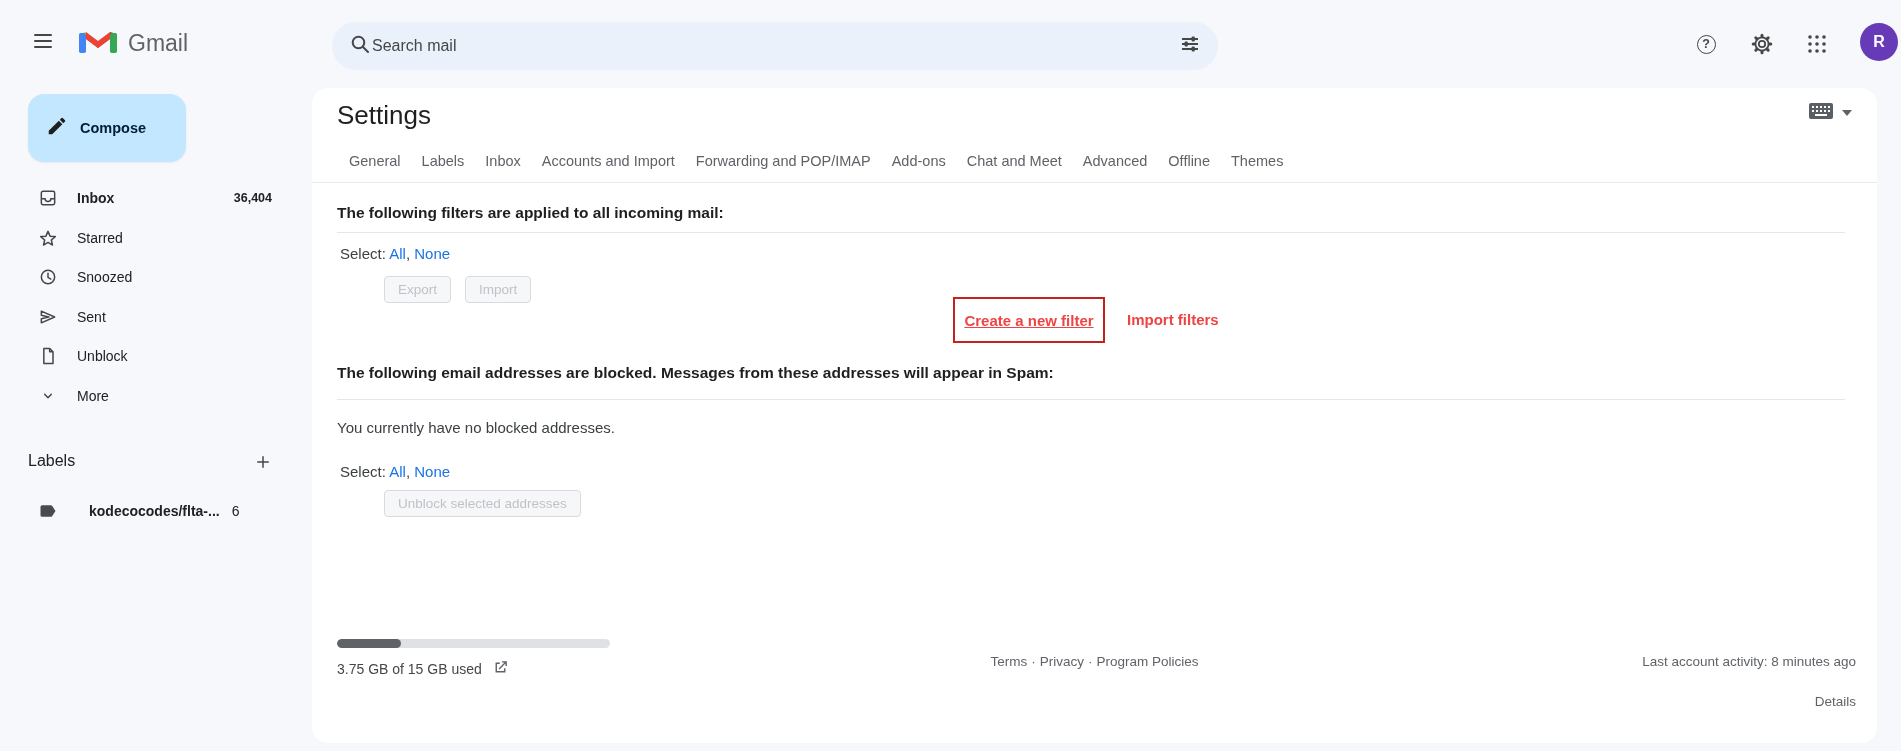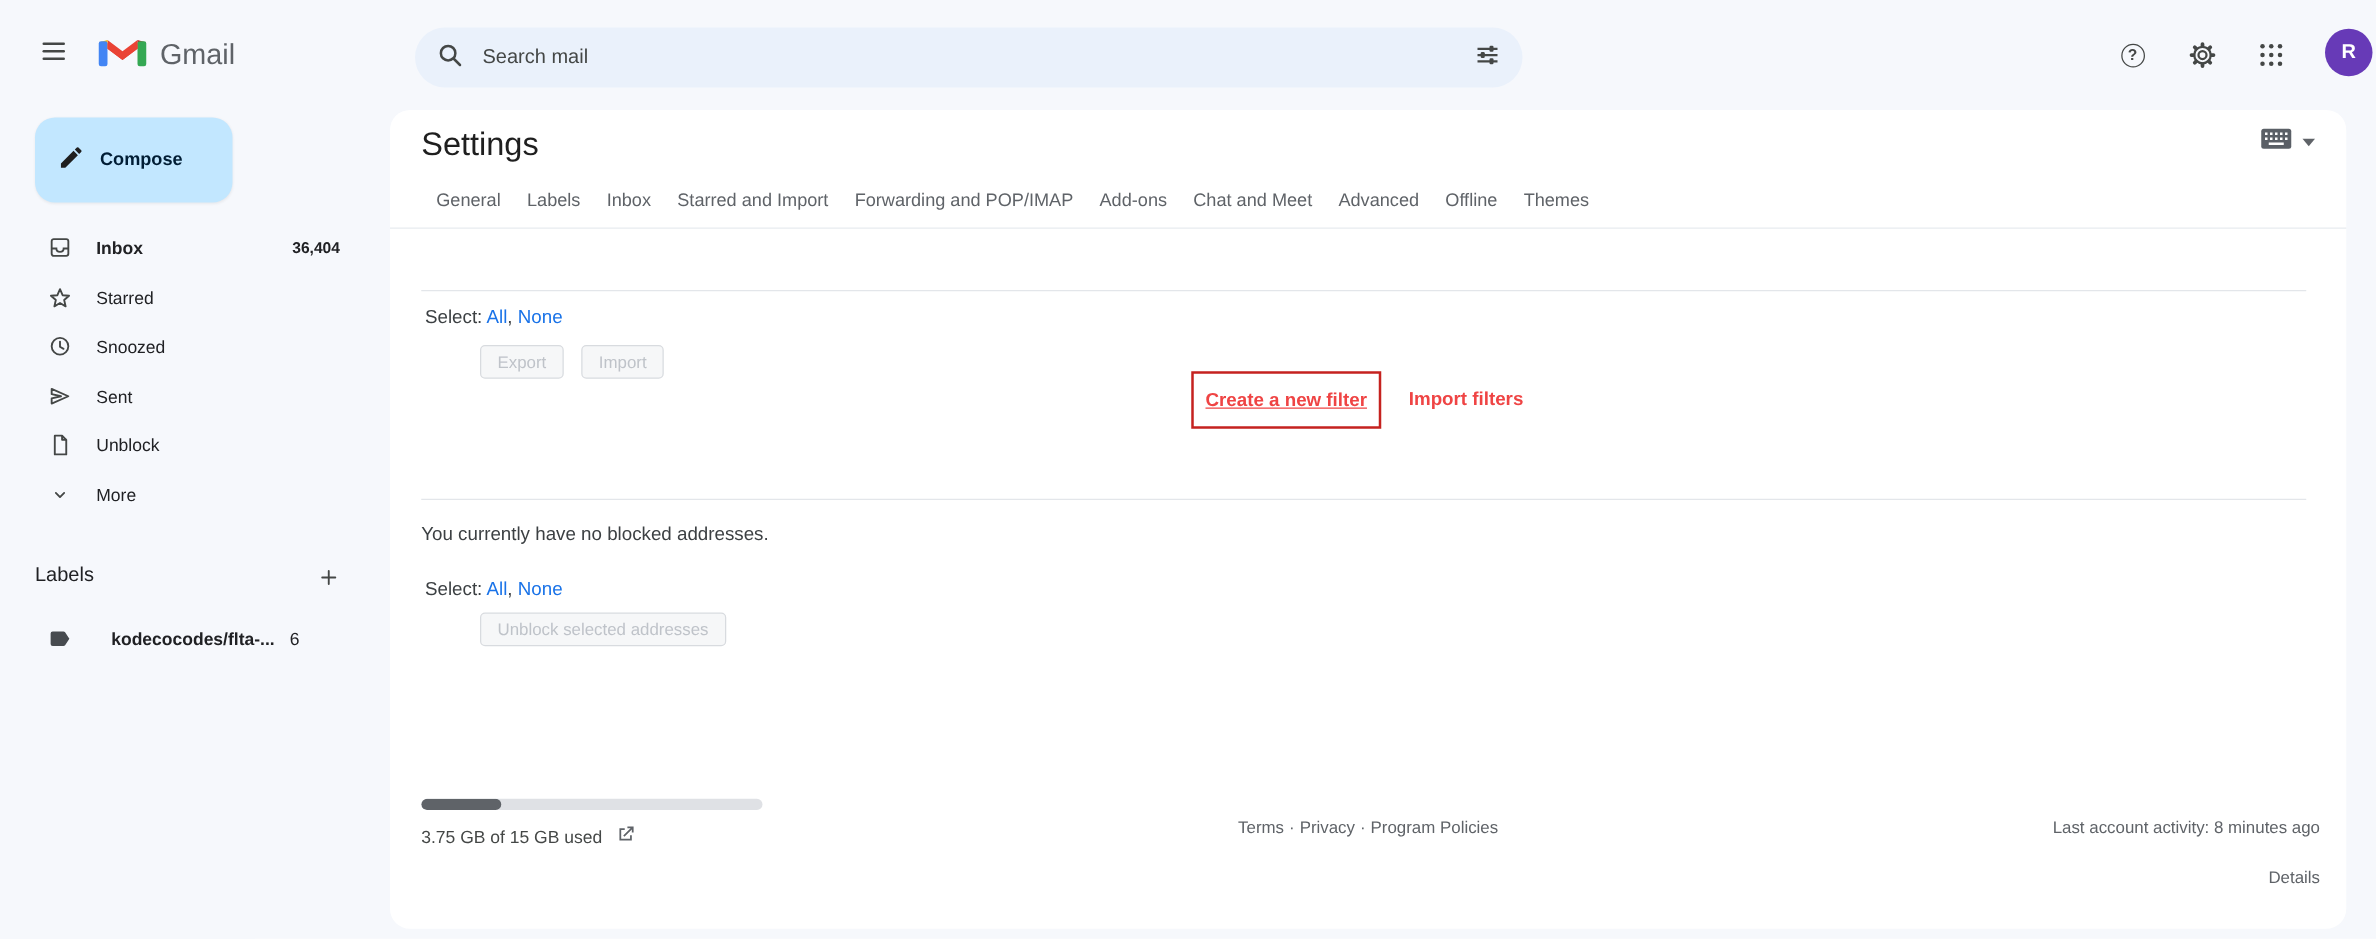--- a/index.html
+++ b/index.html
@@ -7,21 +7,21 @@
   body { font-family:"Liberation Sans", sans-serif; background:#f6f8fc; position:relative; overflow:hidden; color:#202124; }
   .abs { position:absolute; }
 
   
   .topbar { position:absolute; top:0; left:0; width:1901px; height:88px; }
   .hamburger { position:absolute; left:30px; top:28px; width:26px; height:26px; display:flex; flex-direction:column; justify-content:center; gap:4px; cursor:pointer; }
   .hamburger span { display:block; height:2px; width:18px; margin:0 auto; background:#444746; border-radius:1px; }
   .gmail-logo { position:absolute; left:78px; top:26px; display:flex; align-items:center; gap:10px; }
   .gmail-word { font-size:23px; color:#5f6368; letter-spacing:0; }
   .searchbar { position:absolute; left:332px; top:22px; width:886px; height:48px; background:#eaf1fb; border-radius:24px; display:flex; align-items:center; padding:0 16px; }
-  .searchbar input { flex:1; border:none; outline:none; background:transparent; font-size:16px; color:#444746; font-family:"Liberation Sans", sans-serif; margin-left:14px; }
+  .searchbar input { flex:1; border:none; outline:none; background:transparent; font-size:16px; color:#444746; font-family:"Liberation Sans", sans-serif; }
   .searchbar input::placeholder { color:#444746; opacity:1; }
   .tb-icon { position:absolute; top:26px; width:36px; height:36px; display:flex; align-items:center; justify-content:center; border-radius:50%; cursor:pointer; }
   .help-circle { width:19px; height:19px; border:1.8px solid #444746; border-radius:50%; display:flex; align-items:center; justify-content:center; font-size:12.5px; font-weight:bold; color:#444746; }
   .avatar { position:absolute; left:1860px; top:23px; width:38px; height:38px; border-radius:50%; background:#673ab7; color:#fff; font-size:16px; font-weight:bold; display:flex; align-items:center; justify-content:center; cursor:pointer; }
 
   
   .compose { position:absolute; left:28px; top:94px; width:158px; height:68px; background:#c2e7ff; border-radius:16px; display:flex; align-items:center; gap:12px; padding-left:18px; cursor:pointer; box-shadow:0 1px 2px rgba(60,64,67,.08); }
   .compose-label { font-size:14.5px; font-weight:bold; color:#001d35; }
   .nav-item { position:absolute; left:12px; width:276px; height:39px; display:flex; align-items:center; padding:0 16px 0 26px; border-radius:20px; cursor:pointer; font-size:14px; color:#202124; }
   .nav-item .nicon { width:20px; height:20px; margin-right:19px; flex:none; }
@@ -245,47 +245,49 @@
       </svg>
     </span>
     <span class="caret-down"></span>
   </div>
 
   <div class="tabline"></div>
   <div class="tabs">
     <div class="tab">General</div>
     <div class="tab">Labels</div>
     <div class="tab">Inbox</div>
-    <div class="tab">Starred and Import</div>
+    <div class="tab">Accounts and Import</div>
     <div class="tab">Forwarding and POP/IMAP</div>
     <div class="tab">Add-ons</div>
     <div class="tab">Chat and Meet</div>
     <div class="tab">Advanced</div>
     <div class="tab">Offline</div>
     <div class="tab">Themes</div>
   </div>
 
+  <div class="sec-head" style="top:116px;">The following filters are applied to all incoming mail:</div>
   <div class="divider" style="top:144px;"></div>
 
   <div class="select-row" style="top:157px;">
     <span>Select:</span>
     <a>All</a><span>,</span>
     <a>None</a>
   </div>
 
   <div class="btn-row" style="top:188px;">
     <span class="btn">Export</span>
     <span class="btn">Import</span>
   </div>
 
   <div class="create-box">
     <span class="blue-link underlined">Create a new filter</span>
   </div>
   <span class="blue-link import-link abs">Import filters</span>
 
+  <div class="sec-head" style="top:276px; max-width:1100px;">The following email addresses are blocked. Messages from these addresses will appear in Spam:</div>
   <div class="divider" style="top:311px;"></div>
 
   <div class="empty-msg">You currently have no blocked addresses.</div>
 
   <div class="select-row" style="top:375px;">
     <span>Select:</span>
     <a>All</a><span>,</span>
     <a>None</a>
   </div>
 

